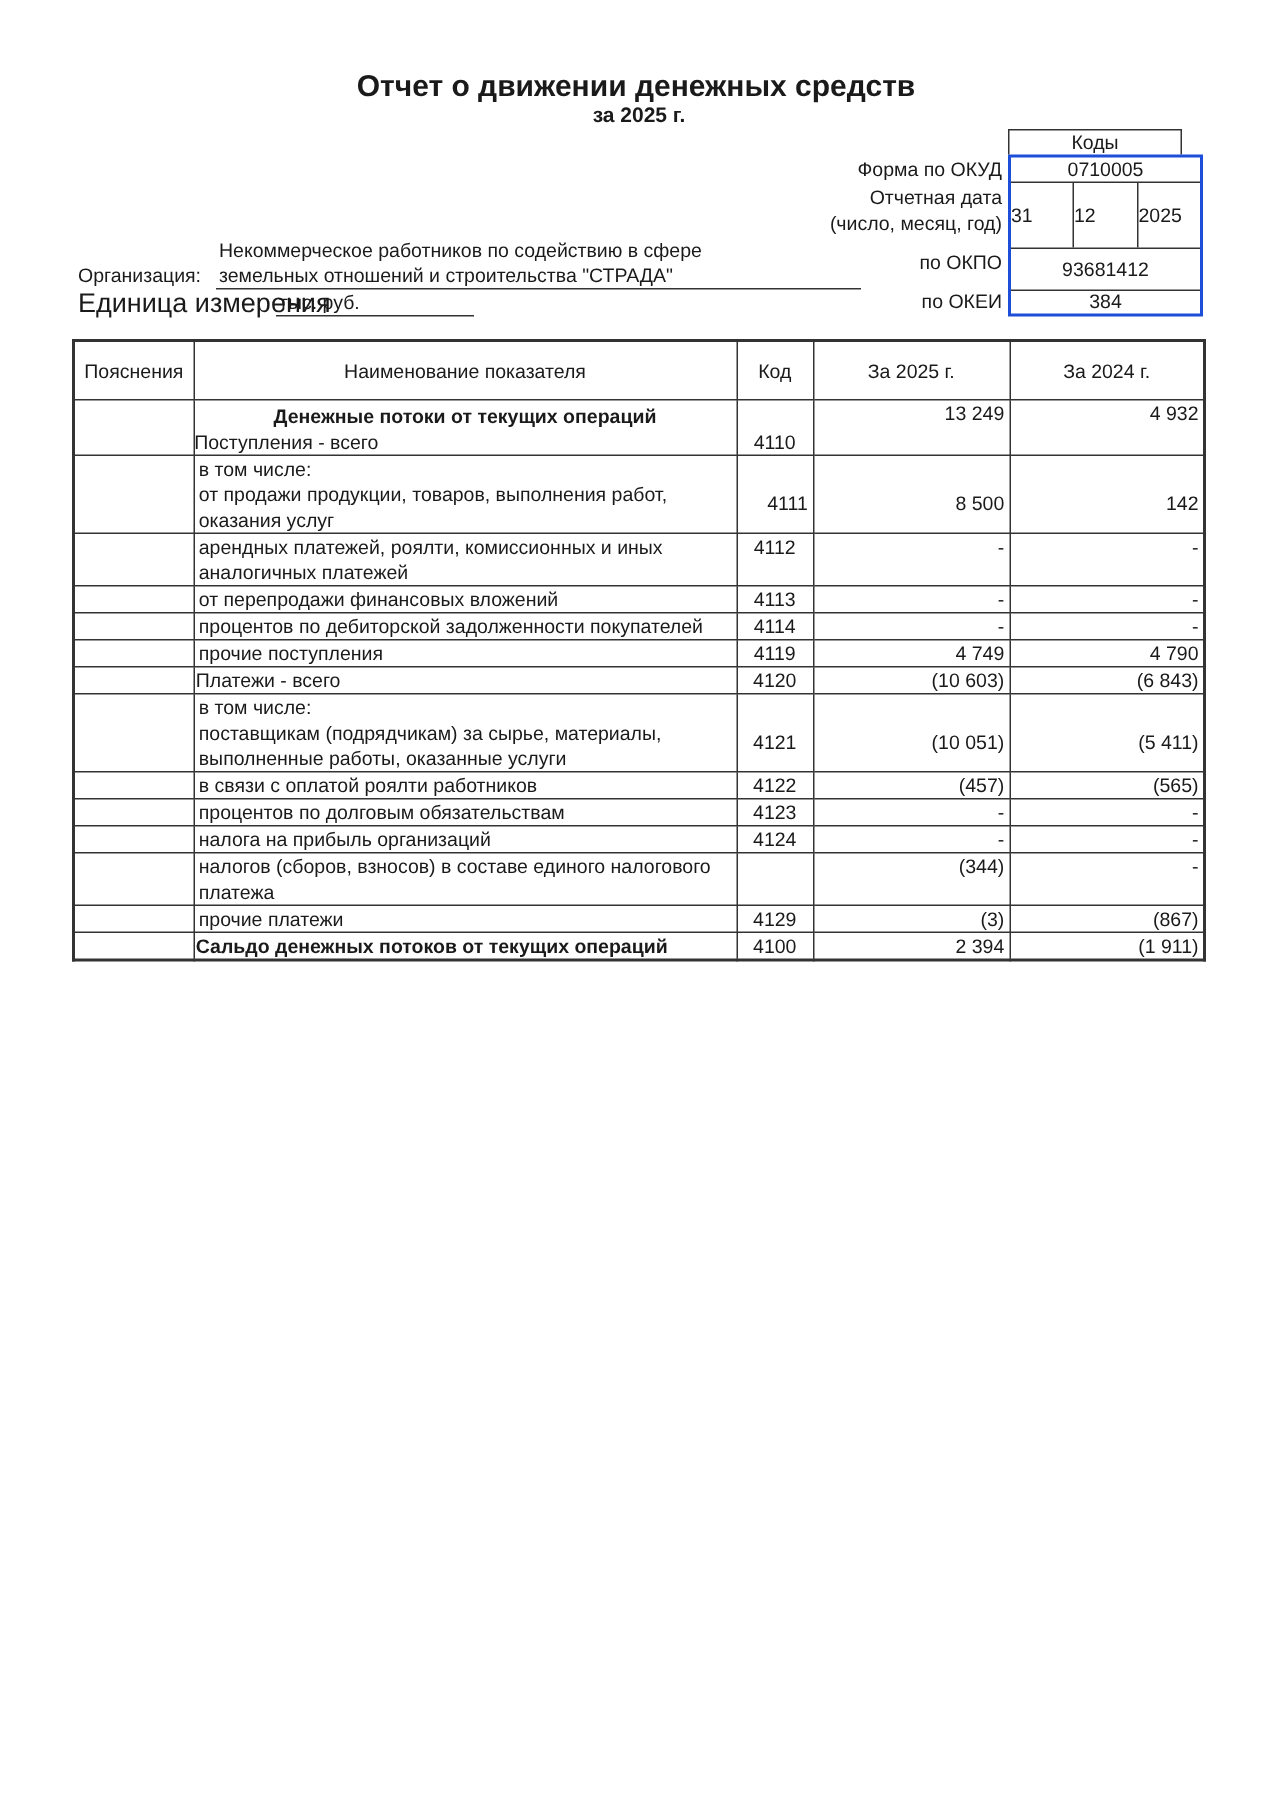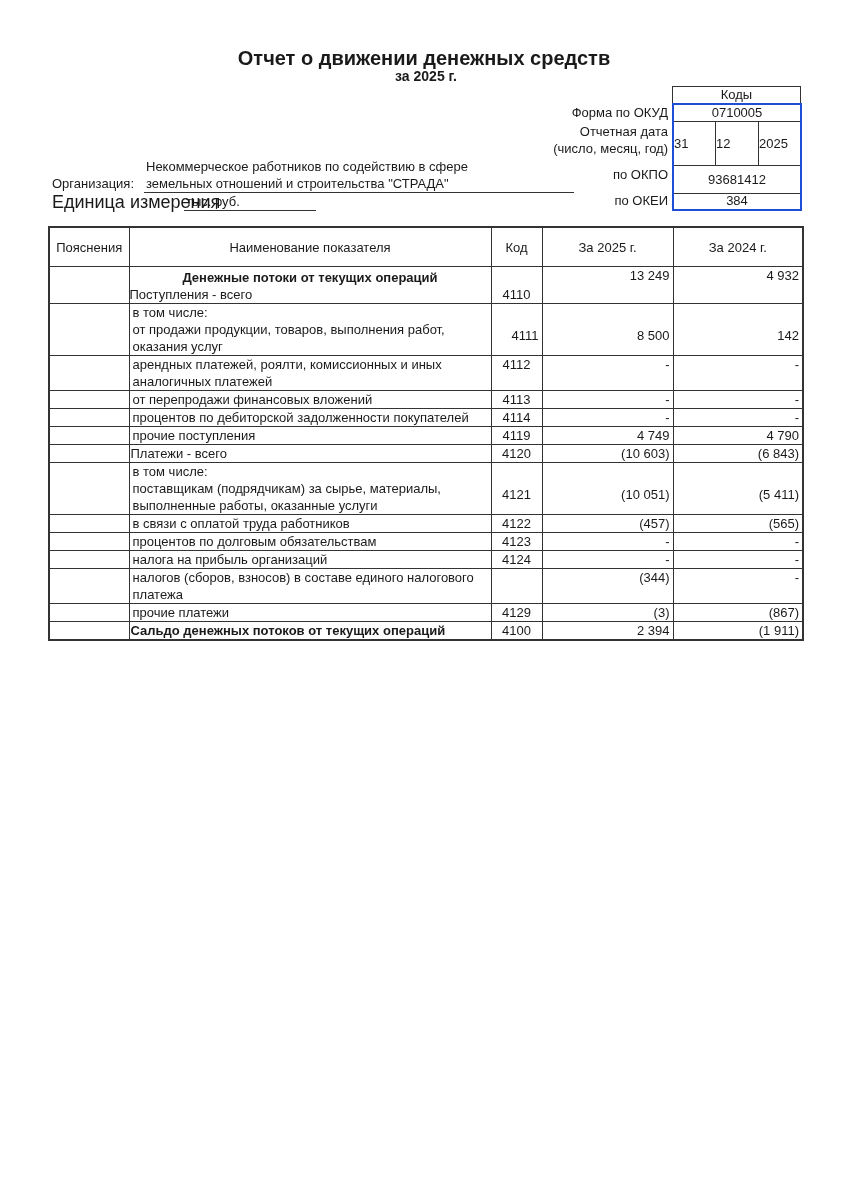--- a/index.html
+++ b/index.html
@@ -10,21 +10,21 @@
     .title {
       position: absolute; left: 0; width: 848px; top: 50px; text-align: center;
       font-weight: bold; font-size: 20px; line-height: 17px;
     }
     .subtitle {
       position: absolute; left: 0; width: 848px; top: 68px; text-align: center;
       font-weight: bold; font-size: 14px; line-height: 17px; padding-left: 4px; box-sizing: border-box;
     }
     
     .codes-head {
-      position: absolute; left: 672px; top: 86px; width: 129px; height: 17px;
+      position: absolute; left: 672px; top: 86px; width: 116px; height: 17px;
       border: 1px solid #333; border-bottom: none; box-sizing: border-box;
       font-size: 13px; line-height: 16px; text-align: center;
     }
     .codes-box {
       position: absolute; left: 672px; top: 103px; width: 130px; height: 108px;
       border: 2px solid #1d4ed8; box-sizing: border-box;
     }
     .codes-row { position: absolute; left: 0; right: 0; border-bottom: 1px solid #333; box-sizing: border-box;
       font-size: 13px; text-align: center; }
     .codes-row.last { border-bottom: none; }
@@ -184,21 +184,21 @@
         <div>в том числе:</div>
         <div>поставщикам (подрядчикам) за сырье, материалы, выполненные работы, оказанные услуги</div>
       </td>
       <td class="c-code" style="vertical-align:middle;padding-top:12px;">4121</td>
       <td class="c-num" style="vertical-align:middle;padding-top:12px;">(10 051)</td>
       <td class="c-num" style="vertical-align:middle;padding-top:12px;">(5 411)</td>
     </tr>
 
     <tr>
       <td></td>
-      <td class="ind">в связи с оплатой труда работников</td>
+      <td class="ind">в связи с оплатой роялти работников</td>
       <td class="c-code">4122</td>
       <td class="c-num">(457)</td>
       <td class="c-num">(565)</td>
     </tr>
 
     <tr>
       <td></td>
       <td class="ind">процентов по долговым обязательствам</td>
       <td class="c-code">4123</td>
       <td class="c-num">-</td>

